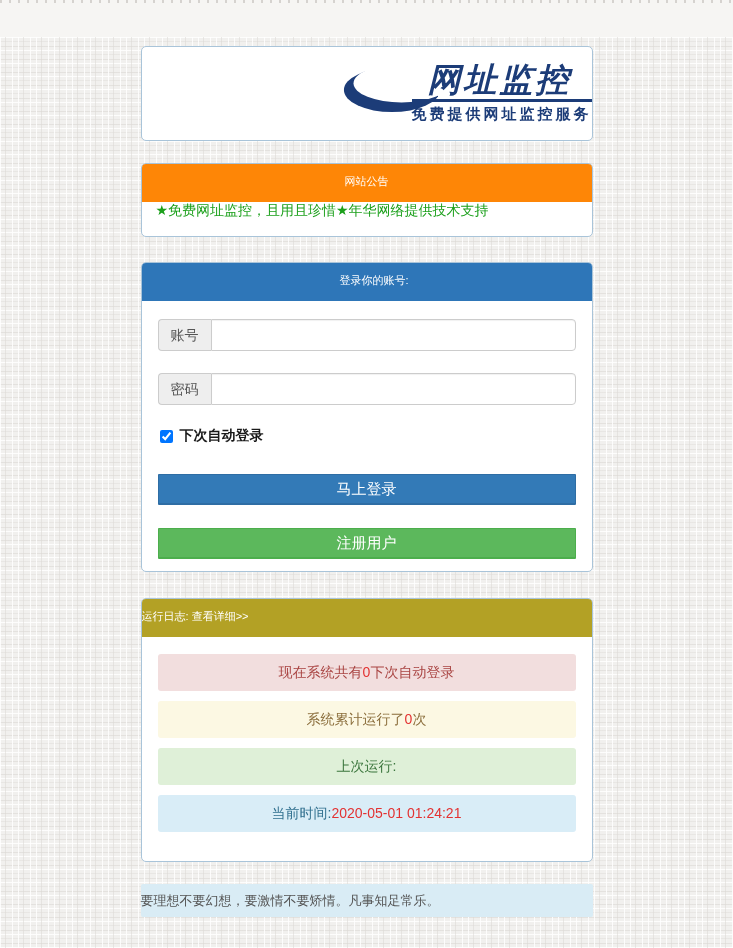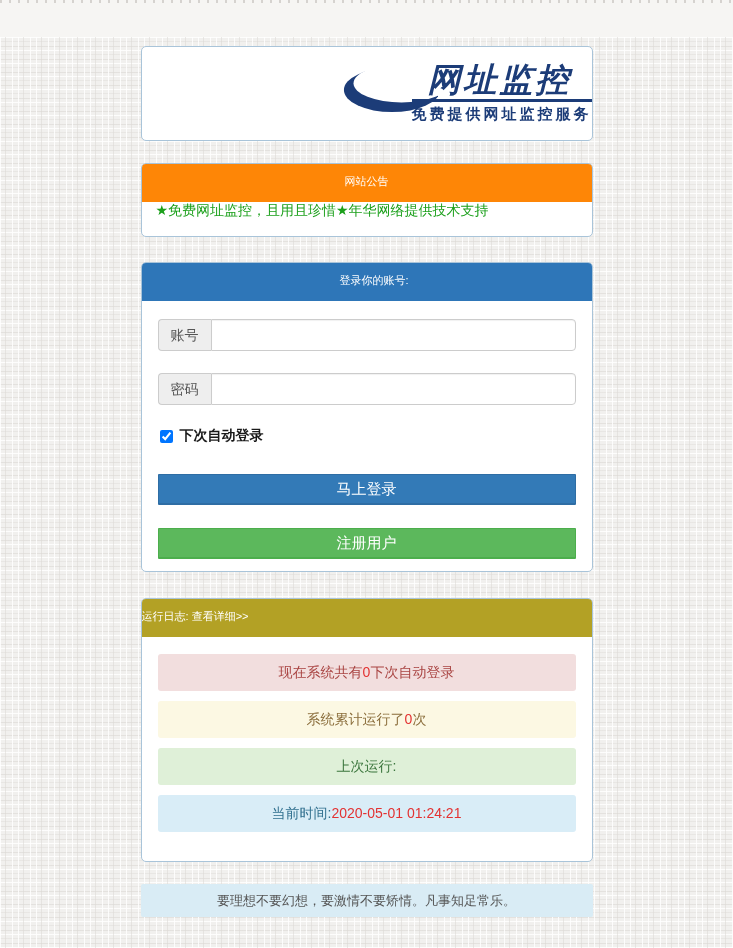--- a/index.html
+++ b/index.html
@@ -88,21 +88,21 @@
   .log-row:last-child { margin-bottom:0; }
   .row-danger  { background:#f2dede; color:#a94442; }
   .row-warning { background:#fcf8e3; color:#8a6d3b; }
   .row-success { background:#dff0d8; color:#3c763d; }
   .row-info    { background:#d9edf7; color:#31708f; }
   .red-val { color:#e33232; }
 
   
   .footer-bar {
     height:33px; line-height:33px; background:#d9ecf5; border-radius:2px;
-    text-align:center; font-size:13px; color:#555;
+    text-align:left; font-size:13px; color:#555;
   }
 </style>
 </head>
 <body>
 
 <div class="bg-topstrip"></div>
 <div class="bg-texture"></div>
 
 <div class="page">
 

